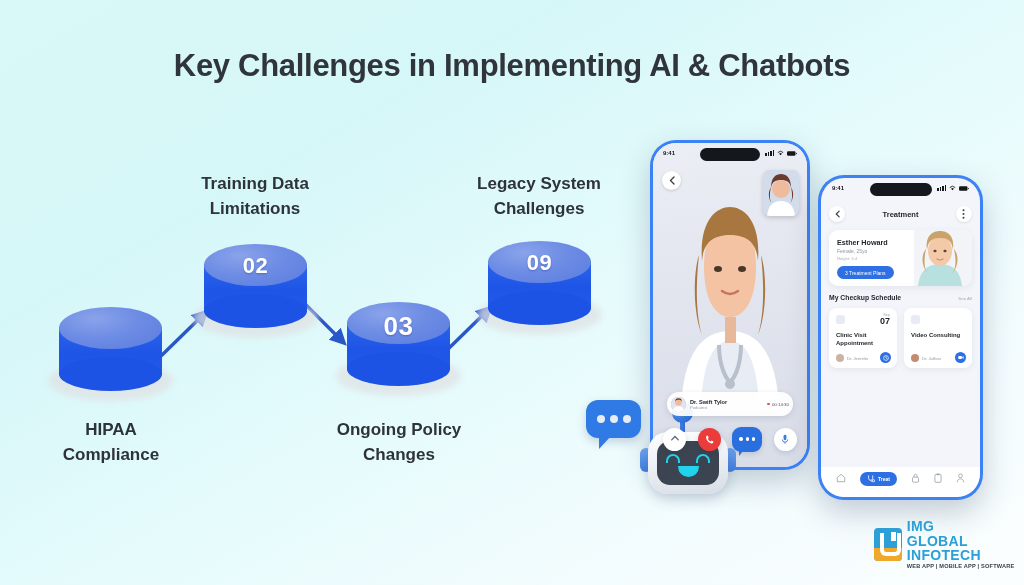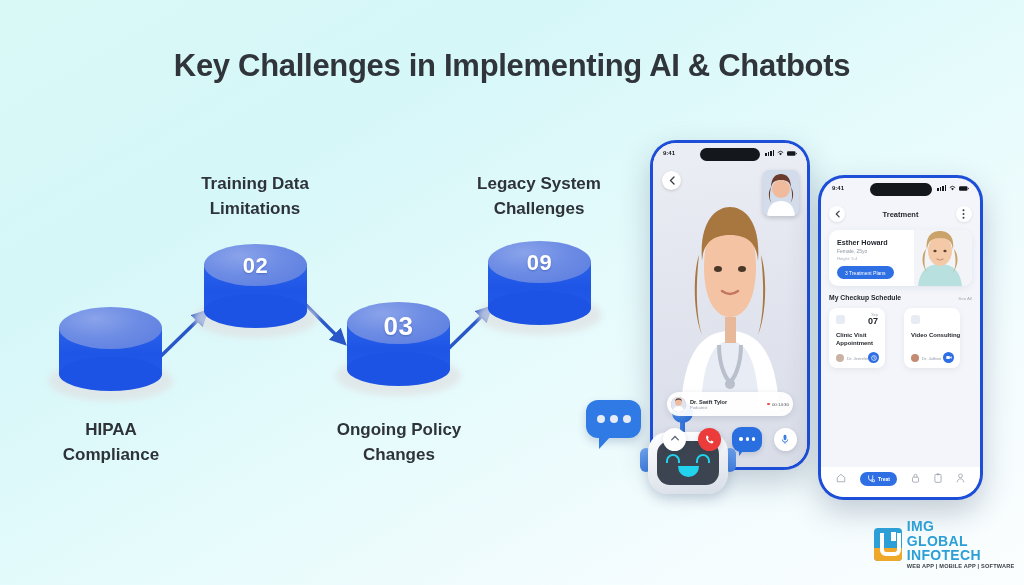--- a/index.html
+++ b/index.html
@@ -67,21 +67,21 @@
     font-weight: bold;
     color: #2e333a;
     line-height: 1.45;
   }
 
   .arrow-svg { position: absolute; left: 0; top: 0; width: 640px; height: 585px; pointer-events: none; }
 
   
   .phone {
     position: absolute;
-    background: #1d4ed8;
+    background: #3b82f6;
     box-shadow: 0 12px 30px rgba(40,60,90,.25);
   }
   .phone-screen { position: absolute; overflow: hidden; background: #f4f5fa; }
   .notch {
     position: absolute;
     background: #14171b;
     border-radius: 20px;
     z-index: 6;
   }
   .statusbar {
@@ -154,21 +154,21 @@
     position: absolute; left: 8px; top: 36px; height: 13px; padding: 0 8px;
     background: #2f6fe4; border-radius: 7px; color: #fff; font-size: 5px;
     display: flex; align-items: center; white-space: nowrap;
   }
   .pc-photo { position: absolute; right: 0; top: 0; width: 58px; height: 56px; }
 
   .sec-hd { position: absolute; display: flex; align-items: baseline; justify-content: space-between; width: 143px; left: 8px; }
   .sec-title { font-size: 6.8px; font-weight: bold; color: #1e2228; }
   .sec-all { font-size: 4.4px; color: #a4abb6; }
 
-  .mini { position: absolute; background: #fff; border-radius: 8px; width: 56px; height: 60px; box-shadow: 0 2px 6px rgba(45,65,95,.08); }
+  .mini { position: absolute; background: #fff; border-radius: 8px; width: 68px; height: 60px; box-shadow: 0 2px 6px rgba(45,65,95,.08); }
   .mini-ico { position: absolute; left: 7px; top: 7px; width: 9px; height: 9px; border-radius: 2.5px; background: #e7ebf3; }
   .mini-mon { position: absolute; right: 7px; top: 5px; text-align: right; }
   .mini-mon .m { font-size: 3.8px; color: #a4abb6; }
   .mini-mon .d { font-size: 9px; font-weight: bold; color: #23272d; line-height: 1; }
   .mini-t { position: absolute; left: 7px; top: 24px; width: 55px; font-size: 6px; font-weight: bold; color: #23272d; line-height: 1.25; }
   .mini-f { position: absolute; left: 7px; bottom: 6px; display: flex; align-items: center; gap: 3px; }
   .mini-av { width: 8px; height: 8px; border-radius: 50%; background: #cbb3a3; }
   .mini-dr { font-size: 4.2px; color: #9199a5; white-space: nowrap; }
   .mini-go { position: absolute; right: 6px; bottom: 5px; width: 11px; height: 11px; border-radius: 50%; background: #2f6fe4; display: flex; align-items: center; justify-content: center; }
 

